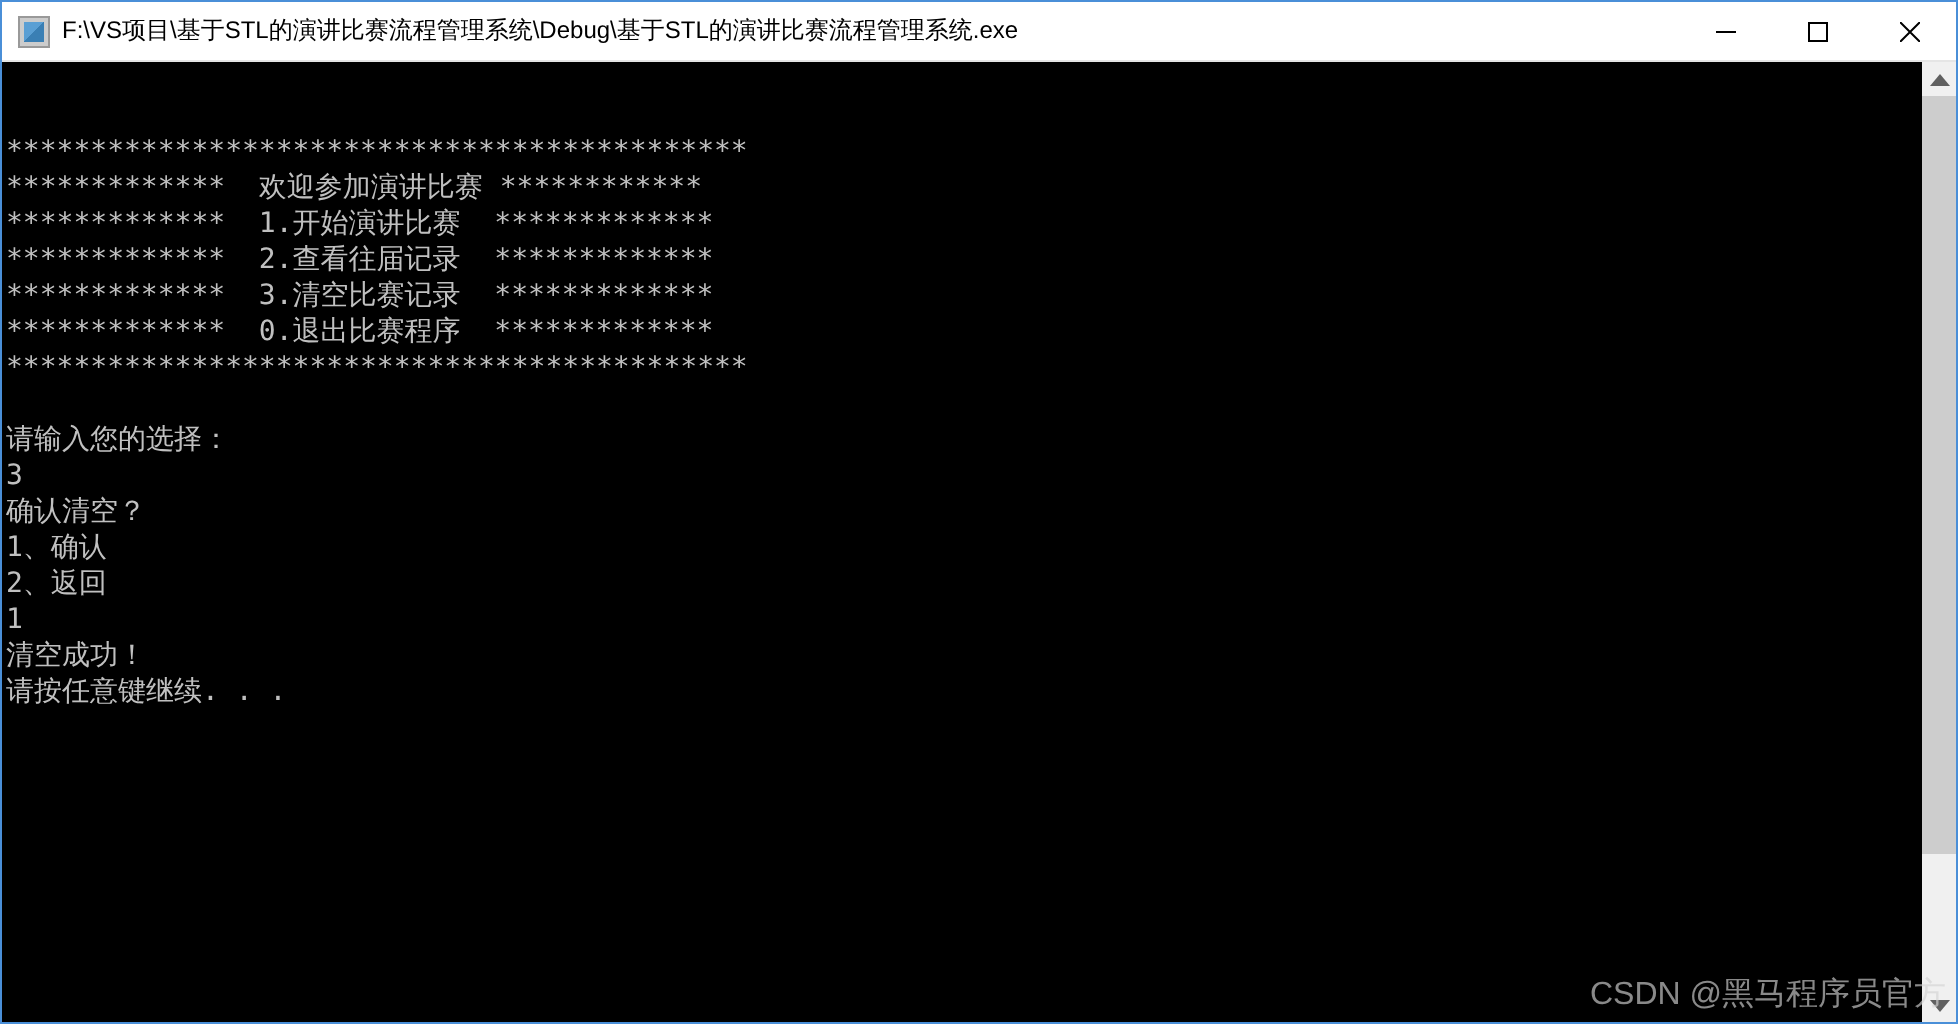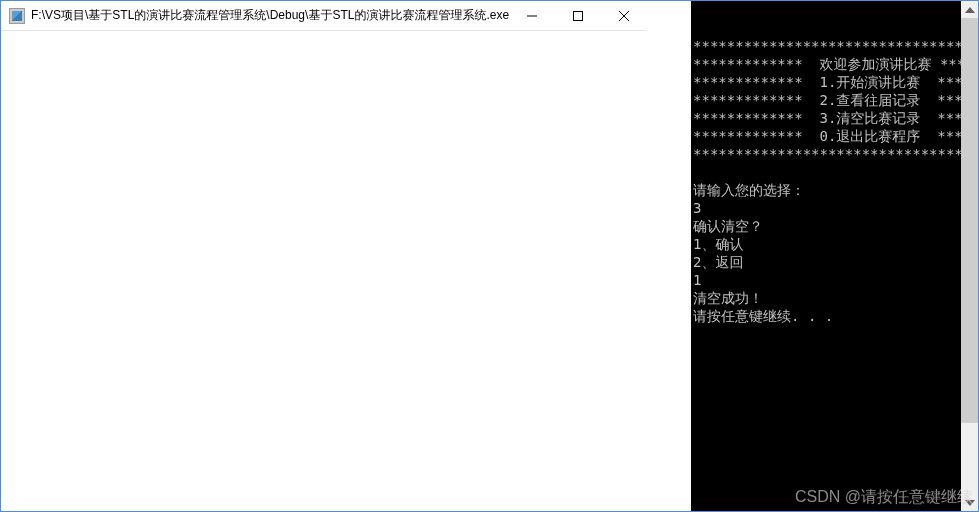--- a/index.html
+++ b/index.html
@@ -9,23 +9,22 @@
       font-family: "Segoe UI", Tahoma, sans-serif;
       background: #fff;
       overflow: hidden;
       position: relative;
     }
     .window {
       width: 100%;
       height: 100%;
       border: 1px solid #4a8fd8;
       display: flex;
-      flex-direction: row;
+      flex-direction: column;
       background: #fff;
-      gap: 44px;
     }
     .titlebar {
       height: 30px;
       background: #fff;
       display: flex;
       align-items: center;
       border-bottom: 1px solid #e5e5e5;
       flex-shrink: 0;
     }
     .title-icon {
@@ -175,13 +174,13 @@
       </div>
       <div class="sb-btn">
         <svg width="10" height="6" viewBox="0 0 10 6">
             <path d="M5 6 L10 0 L0 0 Z" fill="#606060"></path>
           </svg>
       </div>
     </div>
   </div>
 </div>
 
-<div class="watermark">CSDN @请按任意键继续</div>
+<div class="watermark">CSDN @黑马程序员官方</div>
 
 </body></html>

